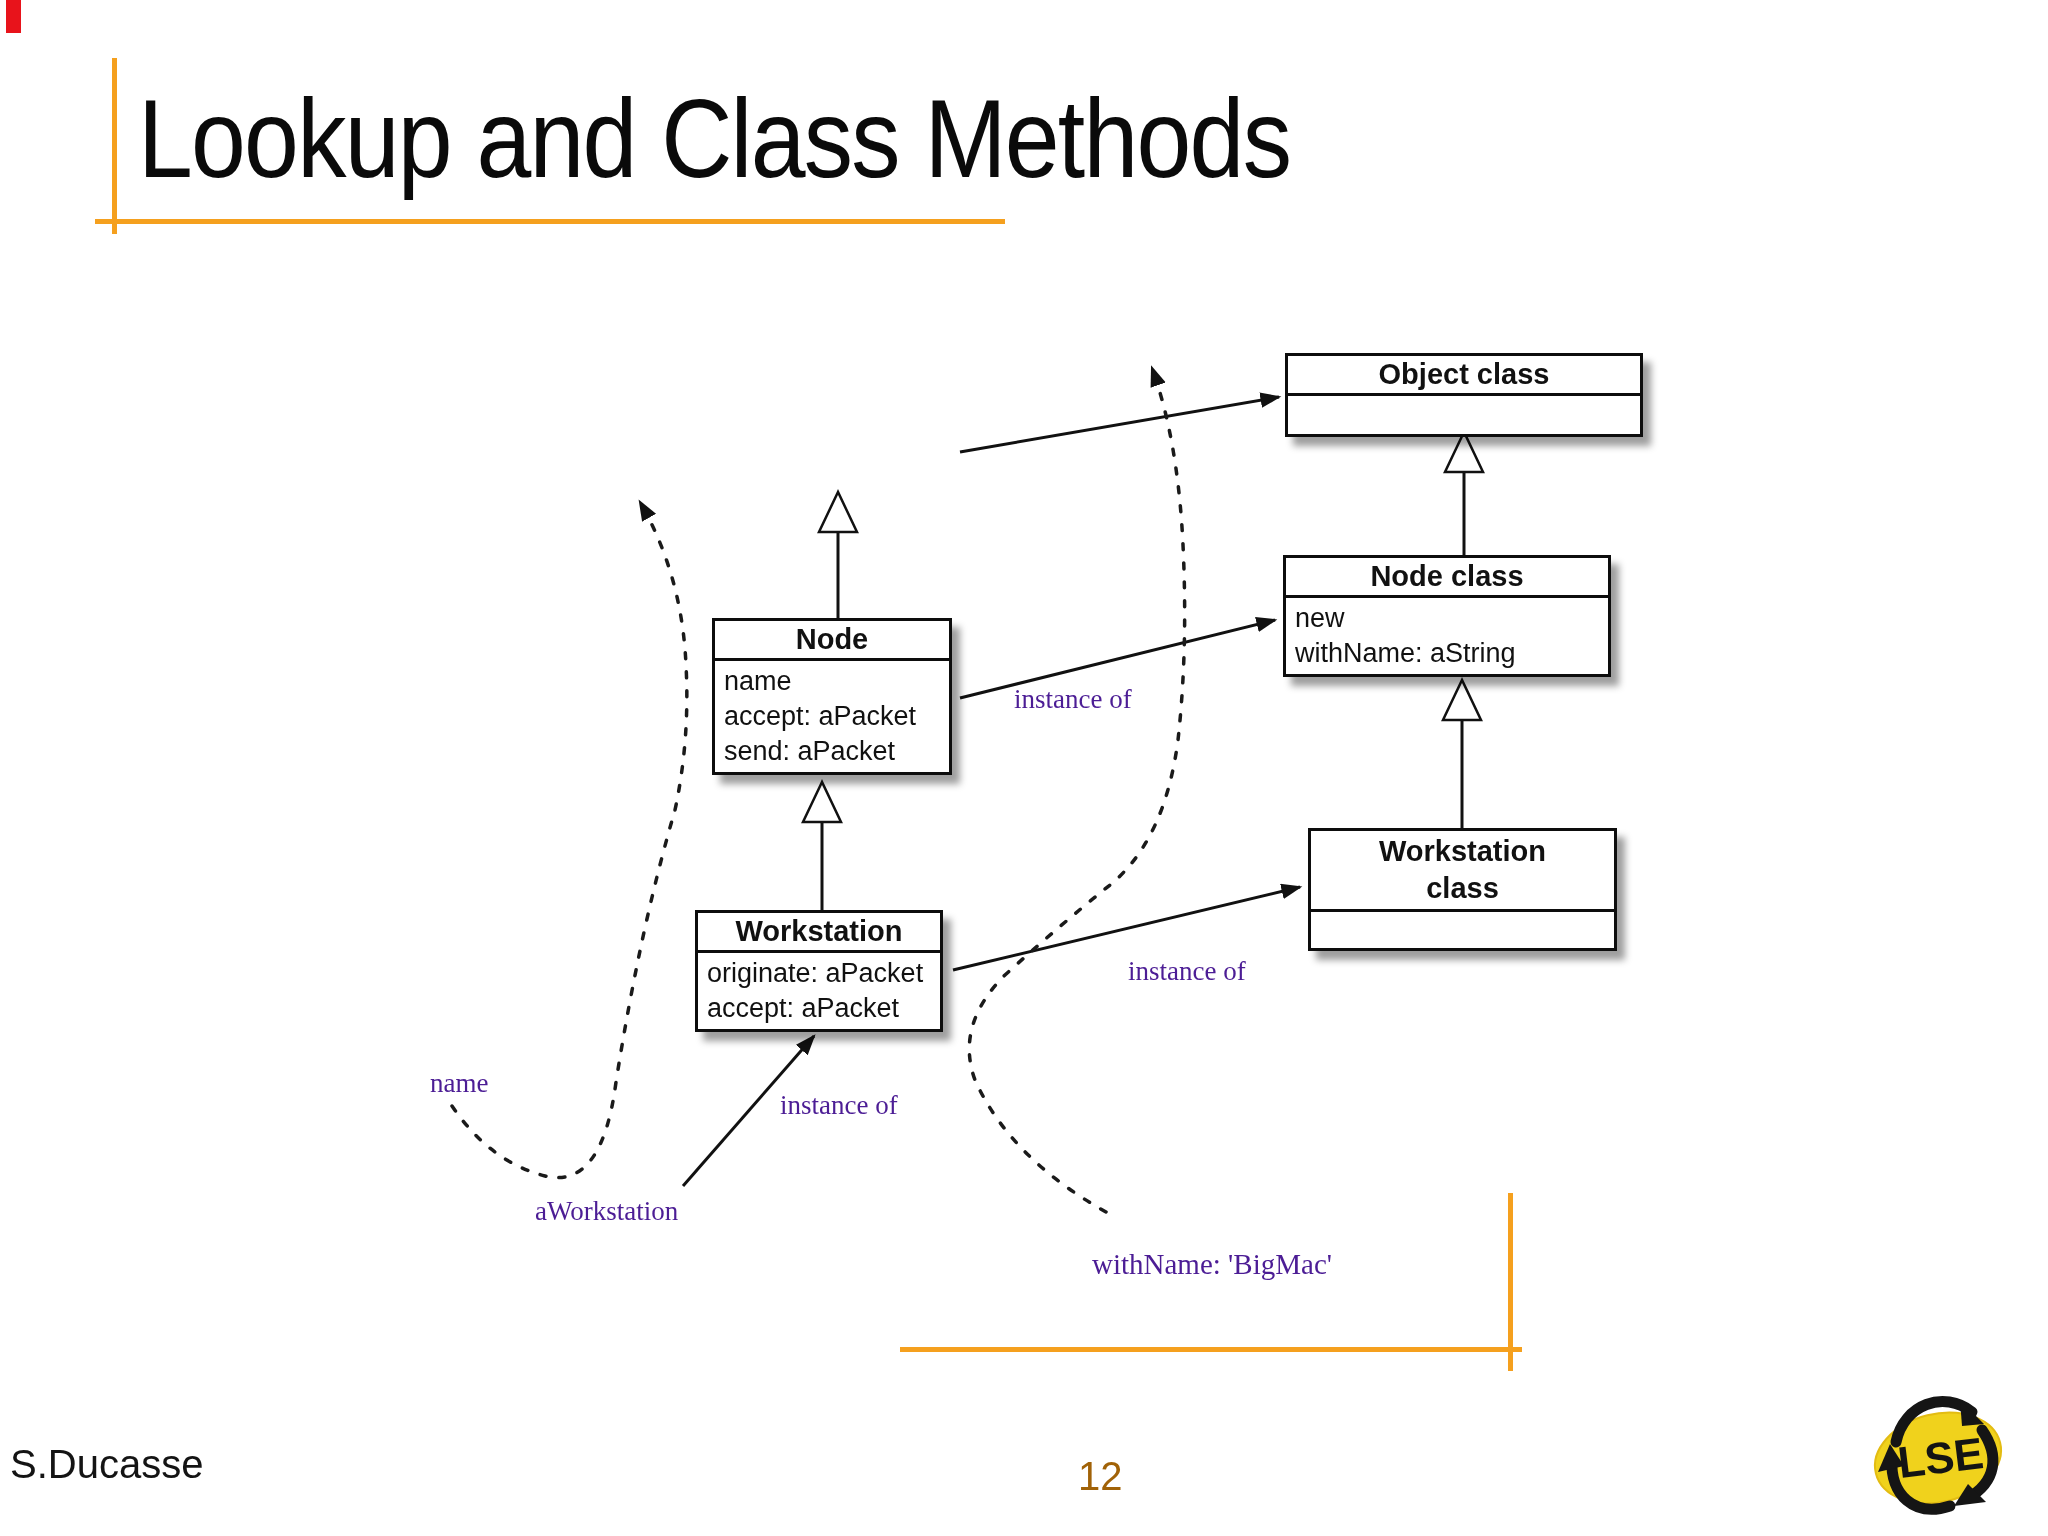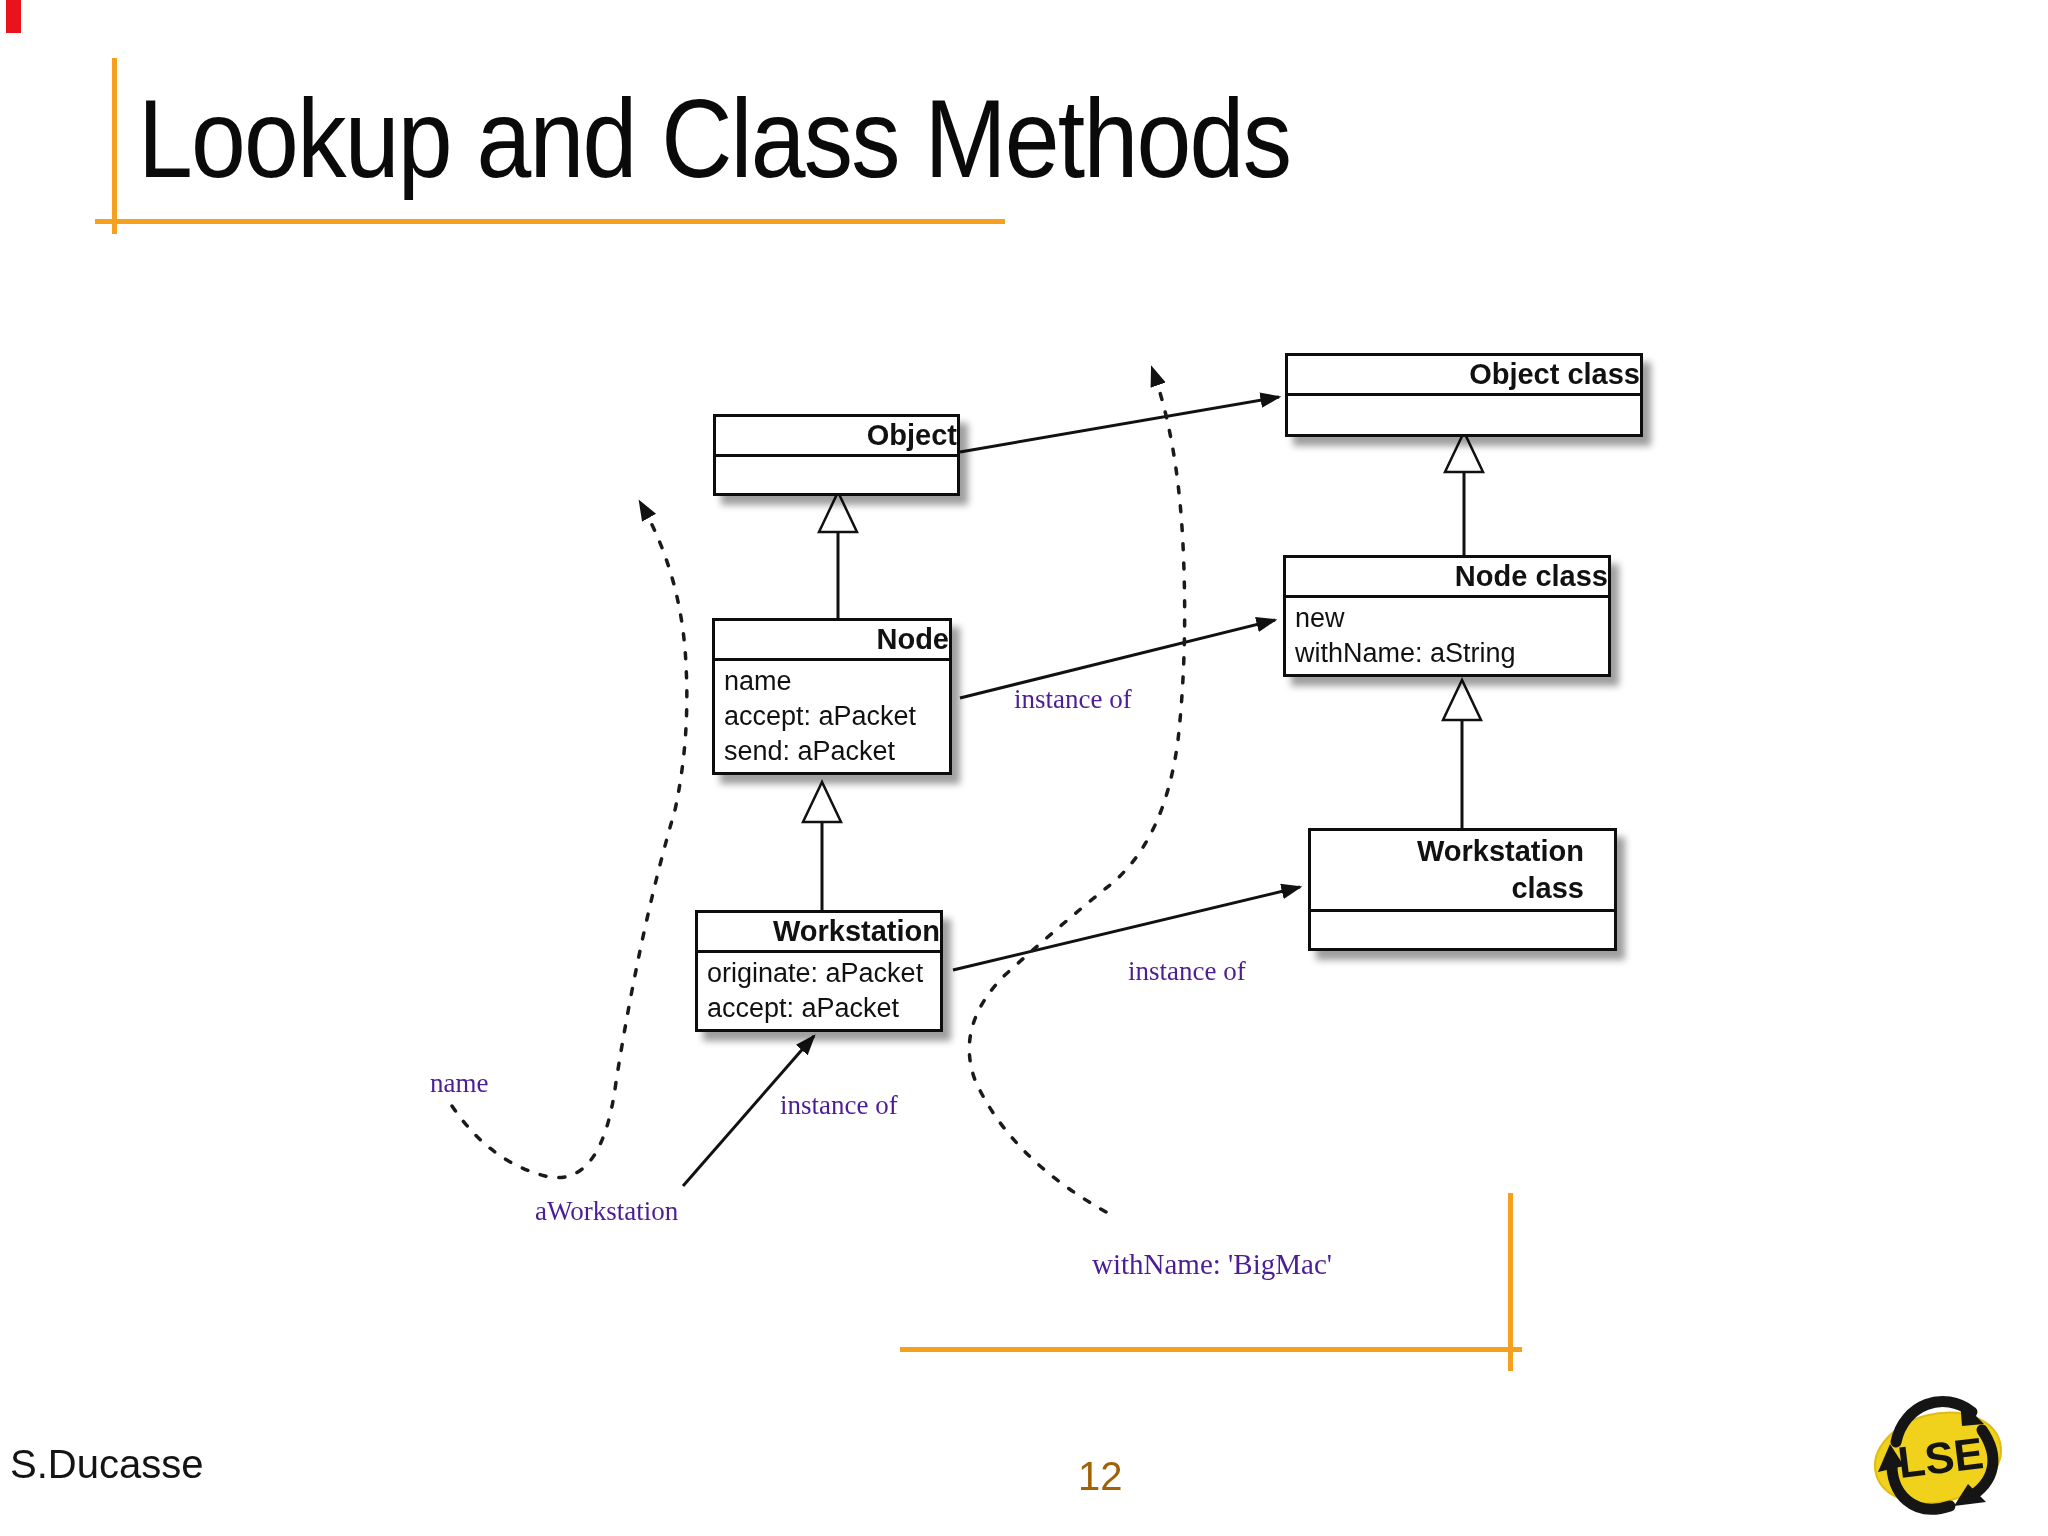--- a/index.html
+++ b/index.html
@@ -16,21 +16,21 @@
   }
   .accent{position:absolute;background:#F5A01E;}
   .red-marker{position:absolute;left:6px;top:0;width:15px;height:33px;background:#E8131B;}
   
   .uml{
     position:absolute;background:#fff;border:3px solid #0d0d0d;
     box-shadow:8px 9px 7px rgba(0,0,0,.38);box-sizing:border-box;
   }
   .uml .title{
     border-bottom:3px solid #0d0d0d;font-weight:bold;font-size:29px;
-    text-align:right;height:37px;line-height:37px;overflow:hidden;
+    text-align:center;height:37px;line-height:37px;overflow:hidden;
   }
   .uml .title.two-line{height:76px;line-height:37px;padding:2px 30px 0 30px;}
   .uml .body{padding:3px 9px;}
   .uml .member{font-size:27px;line-height:35px;white-space:nowrap;}
   
   .lbl{position:absolute;font-size:27px;color:#4c1d95;white-space:nowrap;font-family:Liberation Serif, serif;}
   
   #wires{position:absolute;left:0;top:0;}
   
   .footer-author{position:absolute;left:10px;top:1442px;font-size:40px;color:#141414;}
@@ -76,24 +76,20 @@
     <line x1="960" y1="452" x2="1279" y2="397" stroke="#111" stroke-width="3" marker-end="url(#arr)"></line>
     <line x1="960" y1="698" x2="1275" y2="620" stroke="#111" stroke-width="3" marker-end="url(#arr)"></line>
     <line x1="953" y1="970" x2="1300" y2="887" stroke="#111" stroke-width="3" marker-end="url(#arr)"></line>
     <line x1="683" y1="1186" x2="814" y2="1036" stroke="#111" stroke-width="3" marker-end="url(#arr)"></line>
 
     <path d="M452,1106 Q490,1162 545,1176 Q602,1190 616,1082 Q640,930 675,810 Q690,740 686,665 Q682,575 640,502" fill="none" stroke="#1a1a1a" stroke-width="3.5" stroke-dasharray="6 13" stroke-linecap="round" marker-end="url(#arrd)"></path>
 
     <path d="M1106,1212 Q1010,1158 975,1080 Q955,1025 1005,975 Q1060,925 1110,885 Q1165,840 1178,740 Q1188,650 1183,545 Q1178,440 1152,368" fill="none" stroke="#1a1a1a" stroke-width="3.5" stroke-dasharray="6 13" stroke-linecap="round" marker-end="url(#arrd)"></path>
   </svg>
 
-  <div class="uml" style="left:713px;top:414px;width:247px;">
-    <div class="title">Object</div>
-    <div class="body" style="height:30px;"></div>
-  </div>
 
   <div class="uml" style="left:1285px;top:353px;width:358px;">
     <div class="title">Object class</div>
     <div class="body" style="height:32px;"></div>
   </div>
 
   <div class="uml" style="left:712px;top:618px;width:240px;">
     <div class="title">Node</div>
     <div class="body">
       <div class="member">name</div>

